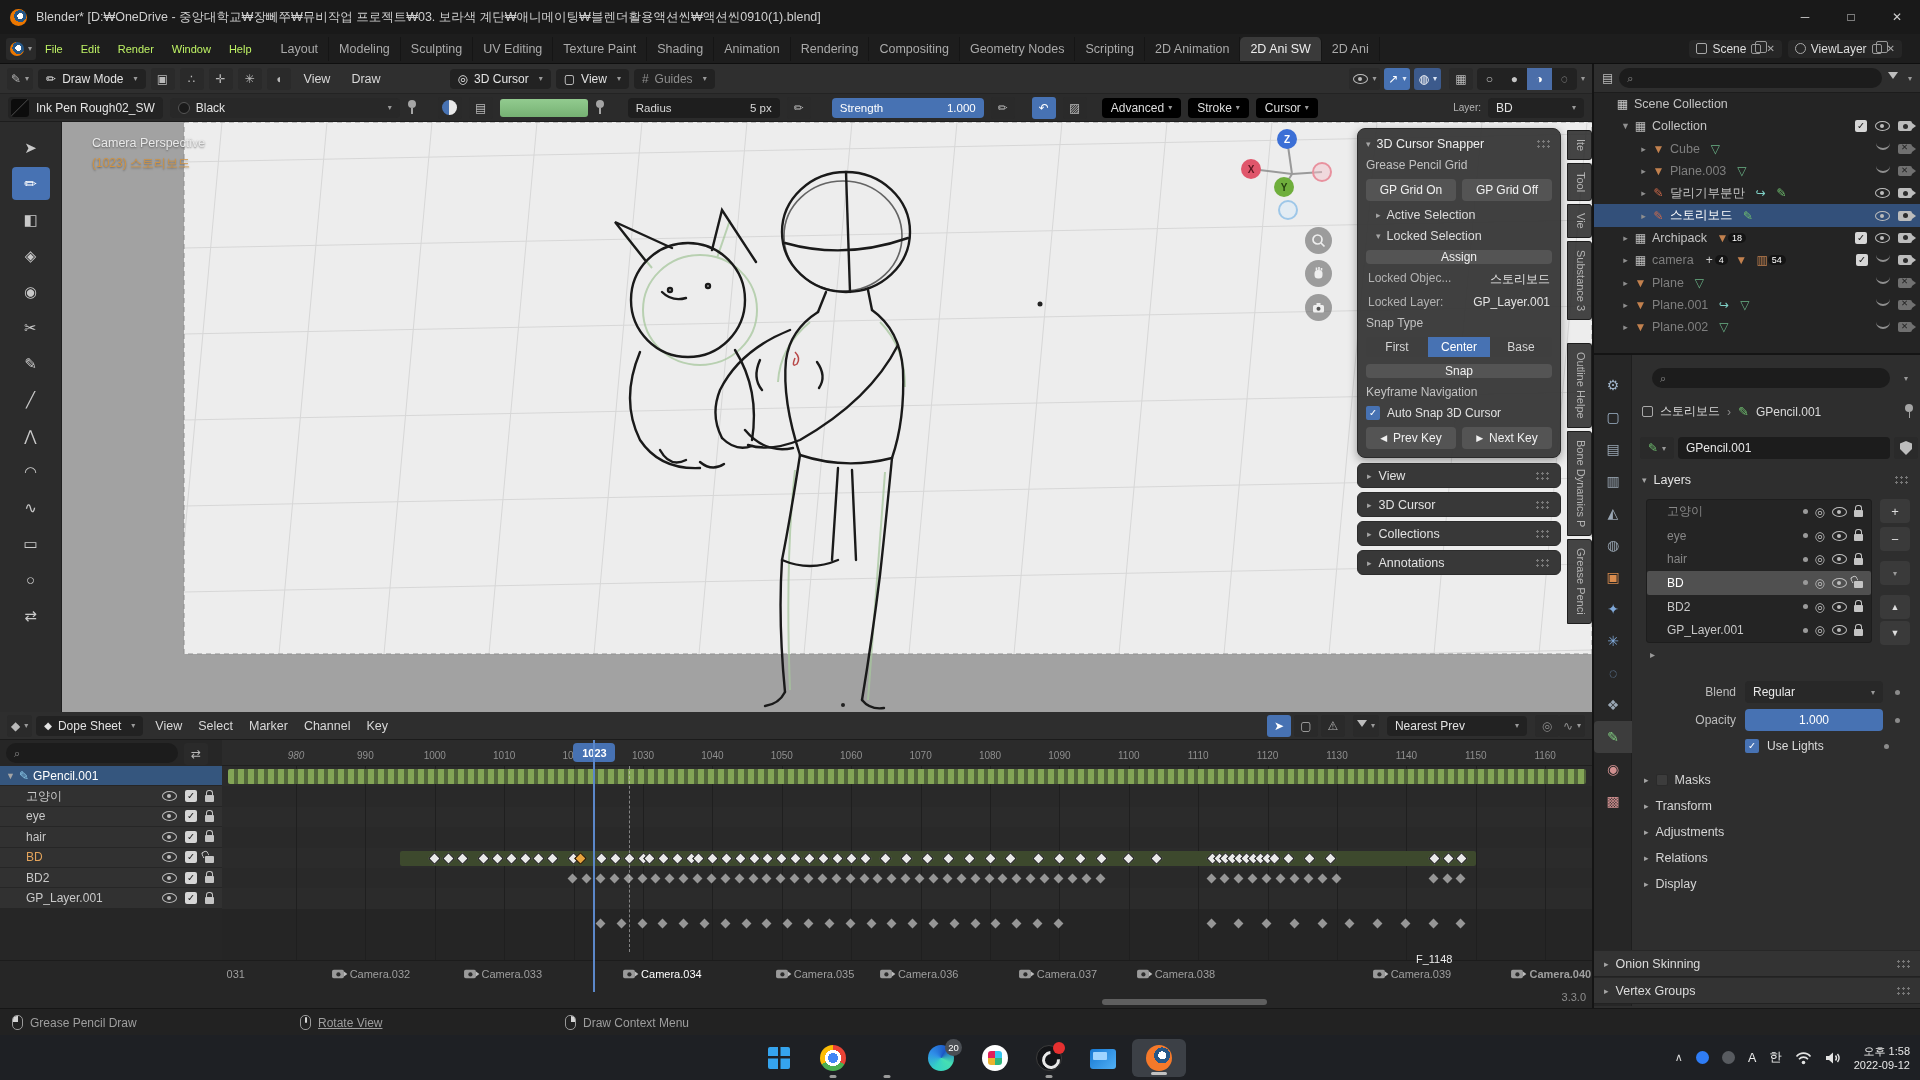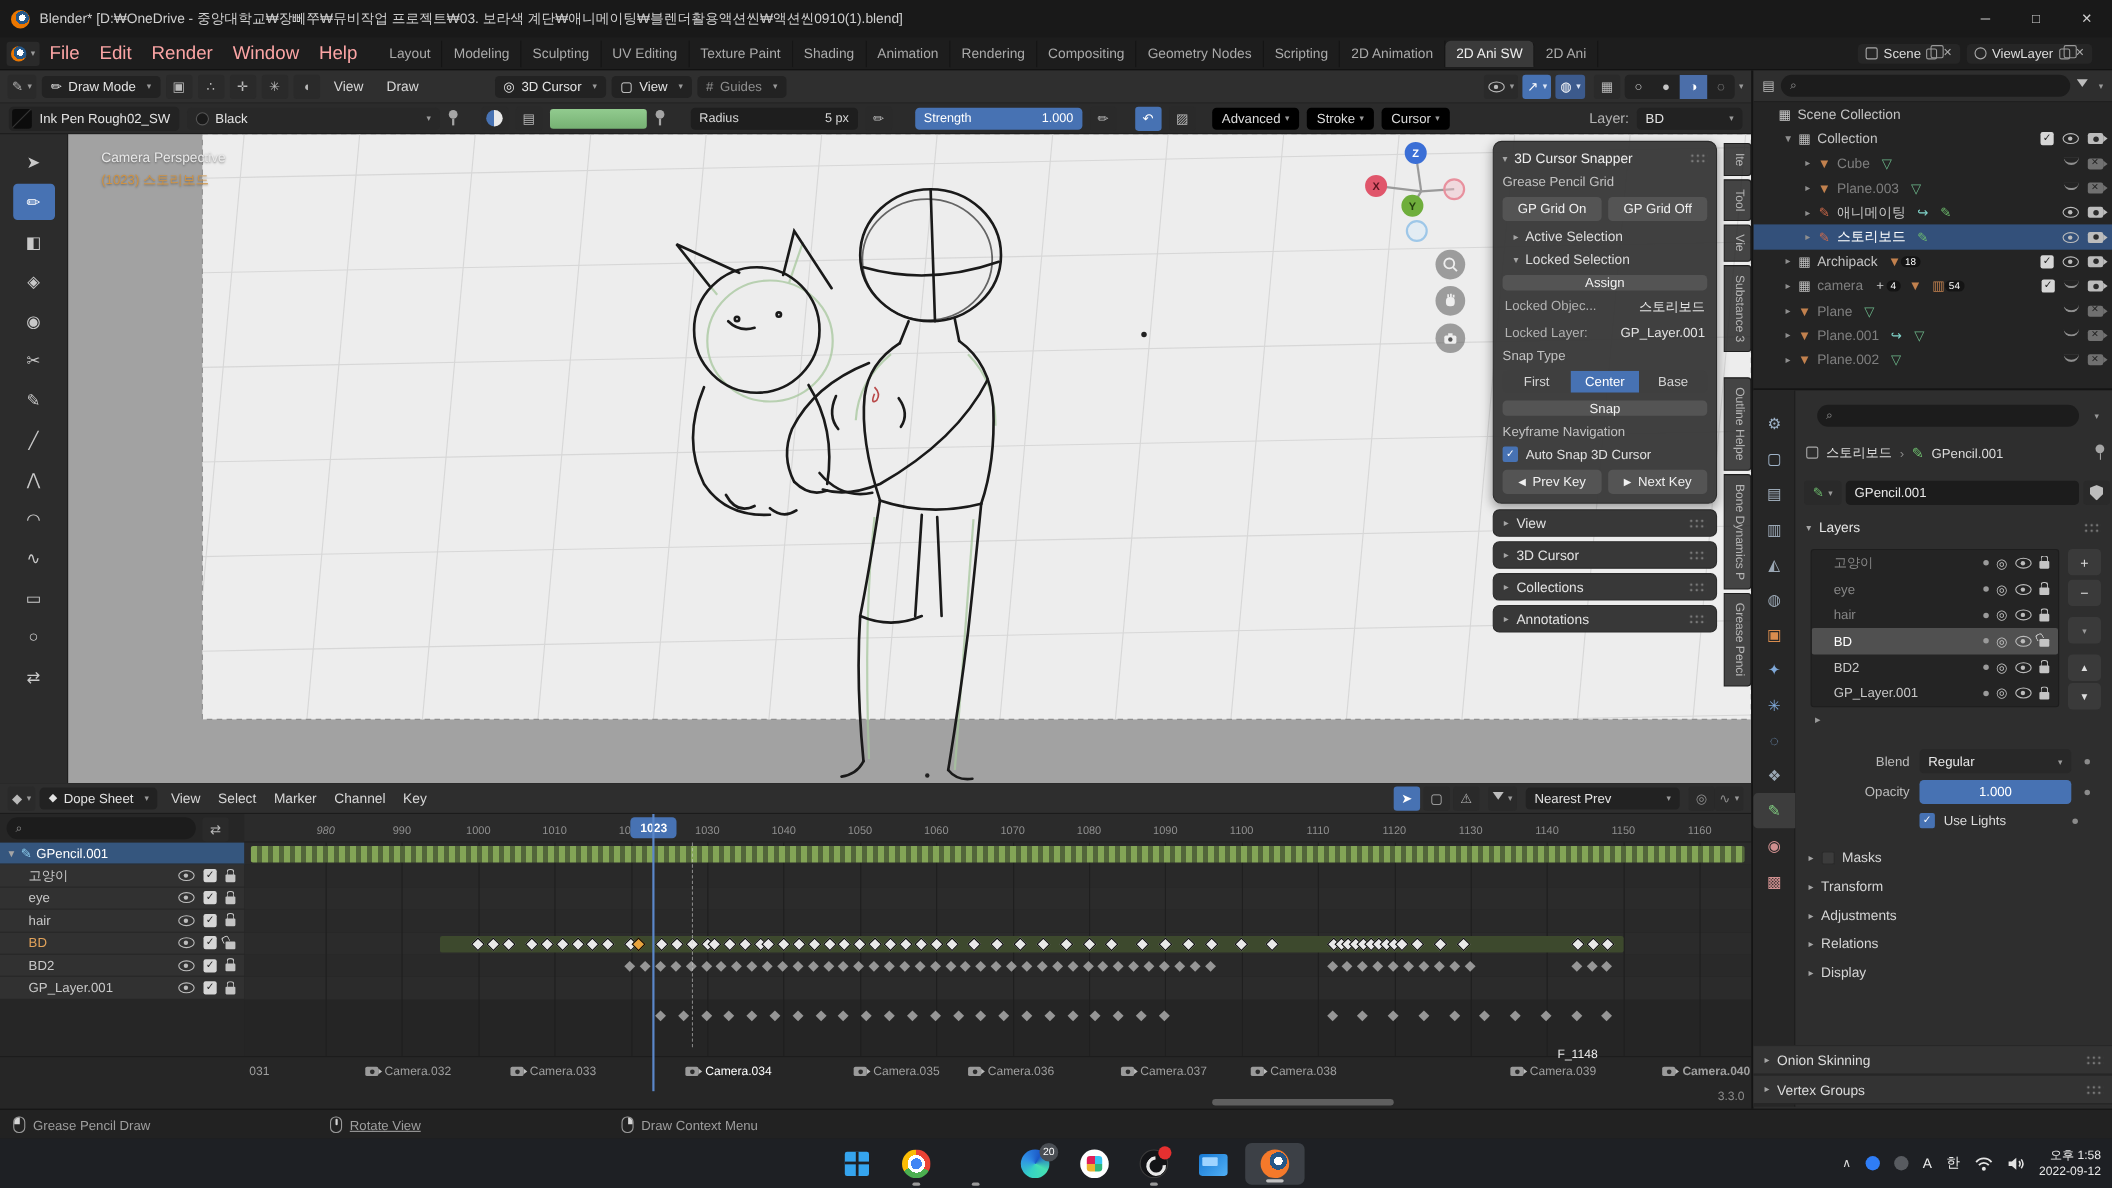--- a/index.html
+++ b/index.html
@@ -9,21 +9,21 @@
 .flex{display:flex;align-items:center}
 .chev{font-size:8px;color:#9a9a9a;margin-left:4px}
 
 #titlebar{position:absolute;top:0;left:0;width:1920px;height:34px;background:#191919;display:flex;align-items:center;padding-left:10px;gap:9px}
 .blogo{width:17px;height:17px;border-radius:50%;background:radial-gradient(circle at 60% 42%,#fff 0 3px,#265787 3px 6px,#ea7600 6px);flex:0 0 auto}
 #tb-title{font-size:12.5px;color:#cfcfcf;white-space:nowrap}
 .win-btns{margin-left:auto;display:flex;height:34px}
 .win-btn{width:46px;height:34px;display:flex;align-items:center;justify-content:center;color:#cfcfcf;font-size:12px}
 
 #menubar{position:absolute;top:34px;left:0;width:1920px;height:30px;background:#1d1d1d;border-bottom:1px solid #0f0f0f;display:flex;align-items:center;padding:0 6px}
-.menu-item{padding:0 9px;font-size:17px;color:#fca5a5}
+.menu-item{padding:0 9px;font-size:11px;color:#bef264}
 #ws-tabs{display:flex;margin-left:10px;height:30px;align-items:center}
 .ws-tab{padding:5px 10px;font-size:12.5px;color:#aaa;border-right:1px solid #151515;white-space:nowrap}
 .ws-tab.active{background:#3a3a3a;color:#ededed;border-radius:5px 5px 0 0}
 .mb-right{margin-left:auto;display:flex;align-items:center;gap:6px;padding-right:12px}
 .mb-widget{display:flex;align-items:center;gap:5px;background:#262626;border-radius:4px;padding:2px 7px;font-size:12px;color:#ddd}
 .sq-icon{width:11px;height:11px;border:1.5px solid #a8a8a8;border-radius:2px;display:inline-block}
 .i-copy{width:10px;height:10px;border:1px solid #999;border-radius:2px;position:relative;display:inline-block}
 .i-copy::after{content:"";position:absolute;left:3px;top:-4px;width:10px;height:10px;border:1px solid #999;border-radius:2px}
 .xg{color:#aaa;font-size:10px}
 
@@ -41,21 +41,21 @@
 .mat-dd .chev{margin-left:auto}
 .swatch-circ{width:12px;height:12px;border-radius:50%;background:#1a1a1a;border:1px solid #555}
 .half-circ{width:15px;height:15px;border-radius:50%;background:linear-gradient(90deg,#4772b3 50%,#e9e9e9 50%)}
 .green-swatch{width:88px;height:18px;border-radius:3px;background:linear-gradient(#92cb8f,#76b173)}
 .i-pin{width:10px;height:15px;position:relative;display:inline-block}
 .i-pin::before{content:"";position:absolute;left:1px;top:0;width:8px;height:8px;border-radius:50%;background:#a5a5a5}
 .i-pin::after{content:"";position:absolute;left:4.5px;top:8px;width:1.6px;height:6px;background:#a5a5a5}
 .slider{width:152px;height:20px;background:#1e1e1e;border-radius:4px;display:flex;justify-content:space-between;align-items:center;padding:0 8px;font-size:11.5px;color:#d8d8d8}
 .slider.blue{background:#4772b3;color:#fff}
 .btn{background:#000000;border-radius:4px;padding:3px 9px;font-size:12px;color:#dedede;display:flex;align-items:center;white-space:nowrap}
-.lbl{color:#b5b5b5;font-size:13px}
+.lbl{color:#b5b5b5;font-size:10px}
 
 #toolcol{position:absolute;top:122px;left:0;width:62px;height:590px;background:#2c2c2c;border-right:1px solid #1e1e1e;padding-top:6px}
 .tool{width:38px;height:33px;margin:3px auto;border-radius:4px;display:flex;align-items:center;justify-content:center;font-size:15px;color:#c9c9c9}
 .tool.active{background:#4772b3;color:#fff}
 
 #viewport{position:absolute;top:122px;left:62px;width:1530px;height:590px;background:#a2a2a2;overflow:hidden}
 .vp-overlay1{position:absolute;left:30px;top:14px;font-size:12.5px;color:#e9e9e9;text-shadow:0 1px 2px #0007}
 .vp-overlay2{position:absolute;left:30px;top:33px;font-size:12px;color:#cf9344;text-shadow:0 1px 2px #0006}
 .vp-round{position:absolute;width:27px;height:27px;border-radius:50%;background:rgba(90,90,90,.55);display:flex;align-items:center;justify-content:center}
 
@@ -641,21 +641,21 @@
             <span class="olabel">Plane.003</span>
             <span class="oi extra" style="color: rgb(106, 179, 135);">▽</span>
             <span class="right-icons">
               <span class="i-eyeclosed"></span>
               <span class="i-cam off"></span>
             </span>
           </div>
           <div class="outl-row" style="padding-left: 42px;">
             <span class="expand">▸</span>
             <span class="oi" style="color: rgb(208, 106, 74);">✎</span>
-            <span class="olabel">애니메이팅</span>
+            <span class="olabel">달리기부분만</span>
             <span class="oi extra" style="color: rgb(127, 209, 199);">↪</span>
             <span class="oi extra" style="color: rgb(111, 191, 111);">✎</span>
             <span class="right-icons">
               <span class="i-eye"></span>
               <span class="i-cam"></span>
             </span>
           </div>
           <div class="outl-row selected" style="padding-left: 42px;">
             <span class="expand">▸</span>
             <span class="oi" style="color: rgb(208, 106, 74);">✎</span>

